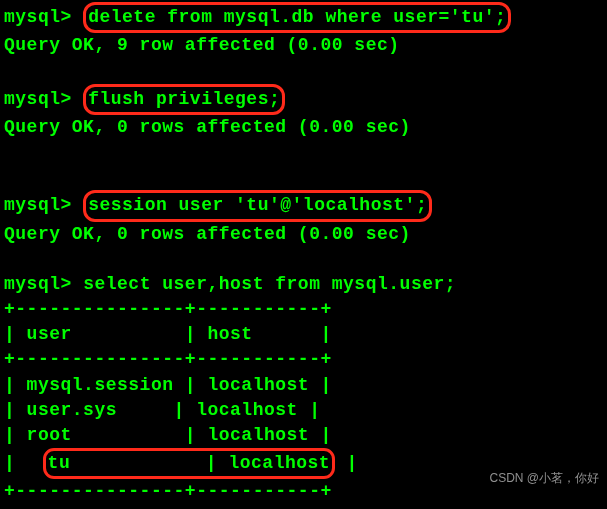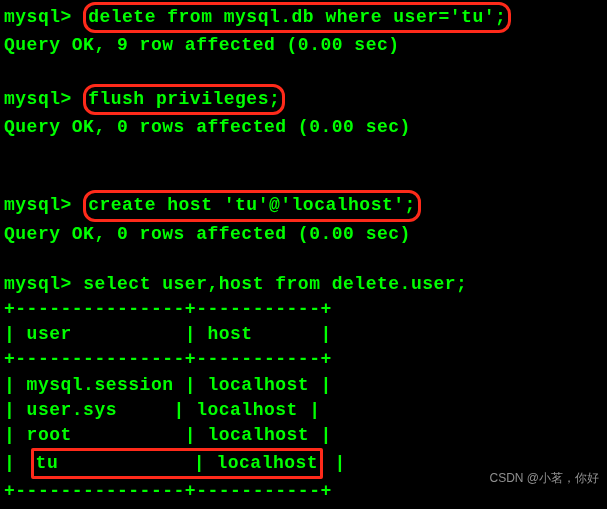--- a/index.html
+++ b/index.html
@@ -22,24 +22,24 @@
   .highlight {
     display: inline-block;
     border: 3px solid #ff2a1a;
     border-radius: 12px;
     padding: 0 2px;
     color: #00ff00;
   }
   .rowbox {
     display: inline-block;
     border: 3px solid #ff2a1a;
-    border-radius: 2px;
+    border-radius: 11px;
     padding: 0 2px;
     color: #00ff00;
-    margin-left: 4px;
+    margin-left: 16px;
   }
   .blank { height: 1.4em; }
   .watermark {
     position: absolute;
     right: 8px;
     bottom: 22px;
     color: #a9a9a9;
     font-family: Arial, sans-serif;
     font-weight: normal;
     font-size: 12px;
@@ -54,26 +54,26 @@
 <div class="line">Query OK, 9 row affected (0.00 sec)</div>
 
 <div class="blank"></div>
 
 <div class="line"><span class="prompt">mysql&gt; </span><span class="highlight">flush privileges;</span></div>
 <div class="line">Query OK, 0 rows affected (0.00 sec)</div>
 
 <div class="blank"></div>
 <div class="blank"></div>
 
-<div class="line"><span class="prompt">mysql&gt; </span><span class="highlight">create host 'tu'@'localhost';</span></div>
+<div class="line"><span class="prompt">mysql&gt; </span><span class="highlight">session user 'tu'@'localhost';</span></div>
 <div class="line">Query OK, 0 rows affected (0.00 sec)</div>
 
 <div class="blank"></div>
 
-<div class="line"><span class="prompt">mysql&gt; </span><span>select user,host from delete.user;</span></div>
+<div class="line"><span class="prompt">mysql&gt; </span><span>select user,host from mysql.user;</span></div>
 
 <div class="line">+---------------+-----------+</div>
 <div class="line">| user          | host      |</div>
 <div class="line">+---------------+-----------+</div>
 <div class="line">| mysql.session | localhost |</div>
 <div class="line">| user.sys     | localhost |</div>
 <div class="line">| root          | localhost |</div>
 <div class="line"><span>| </span><span class="rowbox">tu            | localhost</span><span> |</span></div>
 <div class="line">+---------------+-----------+</div>
 

